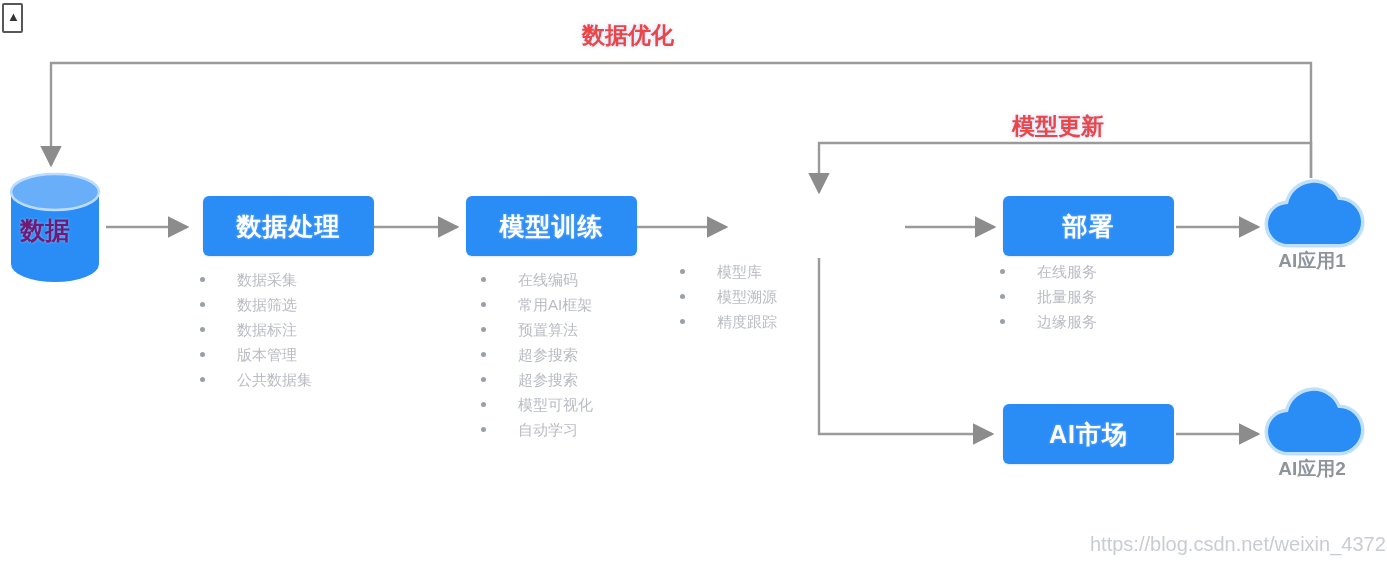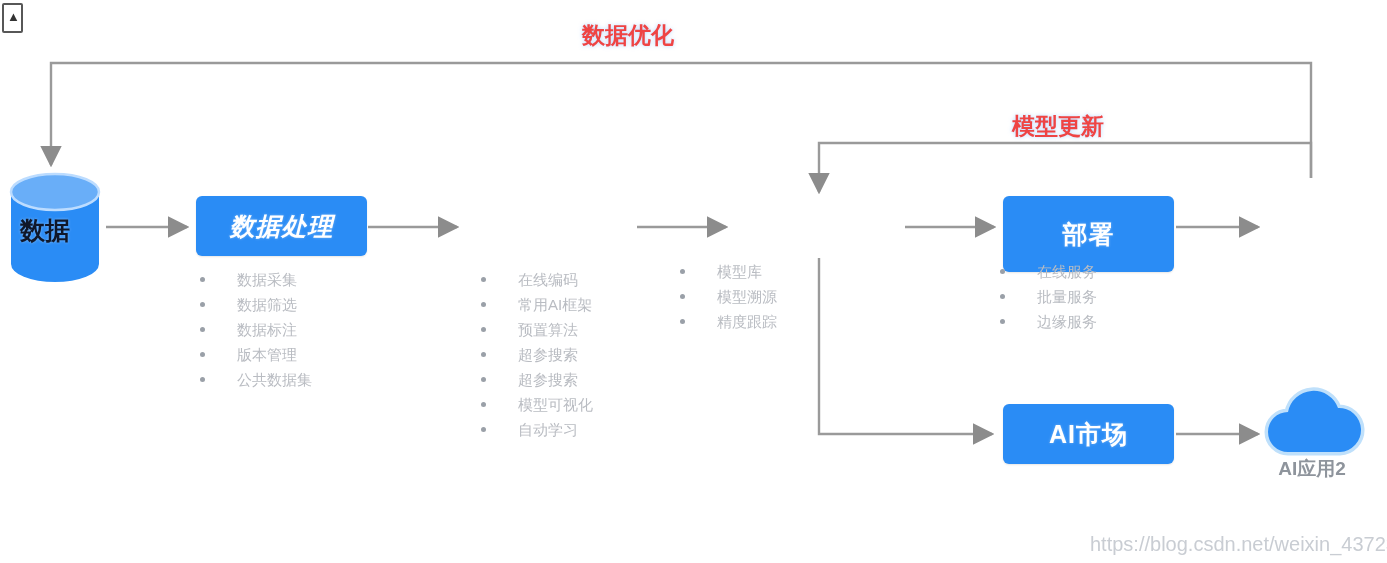--- a/index.html
+++ b/index.html
@@ -71,21 +71,21 @@
     border-radius: 50%;
     background: #9aa0a8;
     margin-right: 32px;
     flex: 0 0 auto;
   }
   .cylinder {
     position: absolute;
   }
   .cyl-label {
     position: absolute;
-    color: #0f172a;
+    color: #701a75;
     font-size: 25px;
     font-weight: bold;
     text-shadow: 0 0 3px rgba(255,255,255,0.4);
     white-space: nowrap;
   }
   .cloud-wrap {
     position: absolute;
     text-align: center;
   }
   .cloud-label {
@@ -163,21 +163,21 @@
 
   <div class="cylinder" style="left:8px; top:172px; width:95px; height:112px;">
     <svg width="95" height="112" viewBox="0 0 95 112">
       <path d="M3,20 L3,92 A44,18 0 0 0 91,92 L91,20 Z" fill="#2a8cf5"></path>
       <ellipse cx="47" cy="20" rx="44" ry="18" fill="#69aef8"></ellipse>
       <ellipse cx="47" cy="20" rx="44" ry="18" fill="none" stroke="#bcdcff" stroke-width="2.5"></ellipse>
     </svg>
   </div>
   <div class="cyl-label" style="left:20px; top:214px;">数据</div>
 
-  <div class="node-box" style="left:196px; top:196px; width:171px; height:60px;font-style:italic;">
+  <div class="node-box" style="left:203px; top:196px; width:171px; height:60px;">
     <span class="node-label">数据处理</span>
   </div>
   <ul class="bullet-list" style="left:200px; top:272px;">
     <li>
         <span class="dot"></span>
         <span>数据采集</span>
       </li>
     <li>
         <span class="dot"></span>
         <span>数据筛选</span>
@@ -189,20 +189,23 @@
     <li>
         <span class="dot"></span>
         <span>版本管理</span>
       </li>
     <li>
         <span class="dot"></span>
         <span>公共数据集</span>
       </li>
   </ul>
 
+  <div class="node-box" style="left:466px; top:196px; width:171px; height:60px;">
+    <span class="node-label">模型训练</span>
+  </div>
   <ul class="bullet-list" style="left:481px; top:272px;">
     <li>
         <span class="dot"></span>
         <span>在线编码</span>
       </li>
     <li>
         <span class="dot"></span>
         <span>常用AI框架</span>
       </li>
     <li>
@@ -235,21 +238,21 @@
     <li>
         <span class="dot"></span>
         <span>模型溯源</span>
       </li>
     <li>
         <span class="dot"></span>
         <span>精度跟踪</span>
       </li>
   </ul>
 
-  <div class="node-box" style="left:1003px; top:196px; width:171px; height:76px;">
+  <div class="node-box" style="left:1003px; top:196px; width:171px; height:60px;">
     <span class="node-label">部署</span>
   </div>
   <ul class="bullet-list" style="left:1000px; top:264px;">
     <li>
         <span class="dot"></span>
         <span>在线服务</span>
       </li>
     <li>
         <span class="dot"></span>
         <span>批量服务</span>
@@ -257,20 +260,27 @@
     <li>
         <span class="dot"></span>
         <span>边缘服务</span>
       </li>
   </ul>
 
   <div class="node-box" style="left:1003px; top:404px; width:171px; height:60px;">
     <span class="node-label">AI市场</span>
   </div>
 
+  <div class="cloud-wrap" style="left:1258px; top:178px; width:108px;">
+    <svg width="108" height="72" viewBox="0 0 108 72">
+      <path d="M30,66 A20,20 0 0 1 30,26 A26,26 0 0 1 80,22 A19,19 0 0 1 82,66 Z" fill="none" stroke="#bfe0fb" stroke-width="7" stroke-linejoin="round"></path>
+      <path d="M30,66 A20,20 0 0 1 30,26 A26,26 0 0 1 80,22 A19,19 0 0 1 82,66 Z" fill="#2a8cf5"></path>
+    </svg>
+    <div class="cloud-label">AI应用1</div>
+  </div>
 
   <div class="cloud-wrap" style="left:1258px; top:386px; width:108px;">
     <svg width="108" height="72" viewBox="0 0 108 72">
       <path d="M30,66 A20,20 0 0 1 30,26 A26,26 0 0 1 80,22 A19,19 0 0 1 82,66 Z" fill="none" stroke="#bfe0fb" stroke-width="7" stroke-linejoin="round"></path>
       <path d="M30,66 A20,20 0 0 1 30,26 A26,26 0 0 1 80,22 A19,19 0 0 1 82,66 Z" fill="#2a8cf5"></path>
     </svg>
     <div class="cloud-label">AI应用2</div>
   </div>
 
   <div class="watermark" style="left:1090px; top:533px;">https://blog.csdn.net/weixin_43723877</div>

